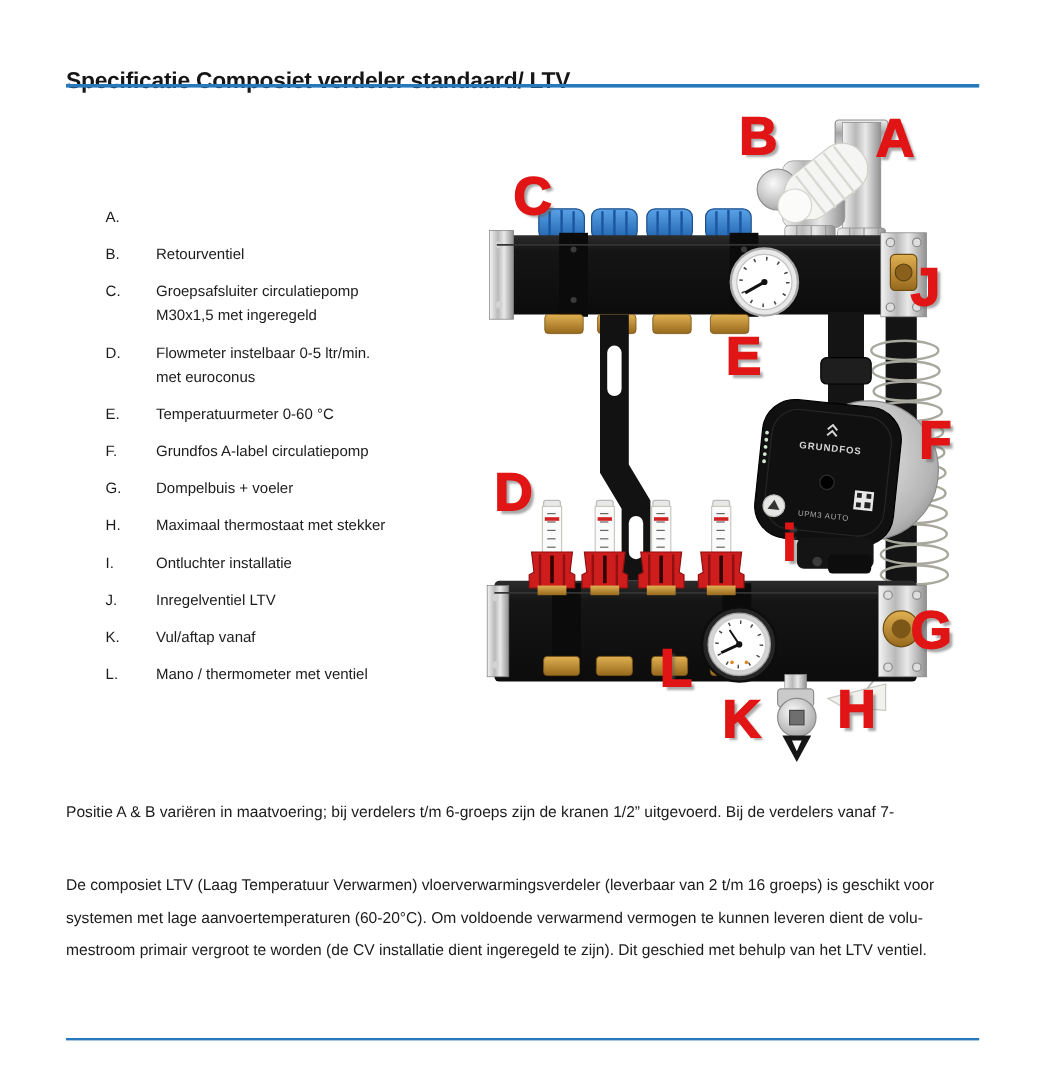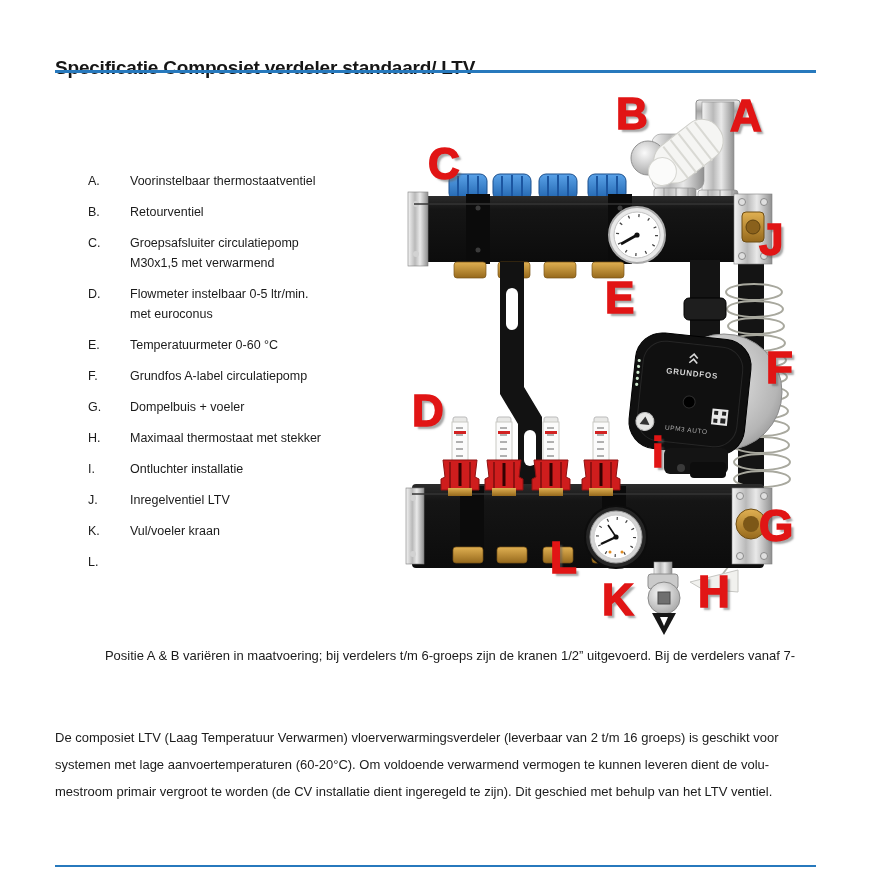--- a/index.html
+++ b/index.html
@@ -11,53 +11,52 @@
   .title-rule{position:absolute;left:55px;top:70px;width:761px;height:3px;background:#2779bd;}
   .footer-rule{position:absolute;left:55px;top:865px;width:761px;height:2px;background:#2779bd;}
 
   .parts-list{position:absolute;left:88px;top:171px;width:330px;}
   .part-item{display:flex;margin-bottom:11px;font-size:12.5px;line-height:20px;}
   .part-letter{width:42px;flex:0 0 42px;}
   .pline{display:block;white-space:nowrap;}
 
   .para{position:absolute;left:55px;width:790px;font-size:13px;}
   .para .pgline{display:block;line-height:27px;white-space:nowrap;}
-  #para1{top:642px;text-align:center;}
+  #para1{top:663px;}
   #para2{top:724px;}
 
   .photo{position:absolute;left:402px;top:92px;width:432px;height:566px;}
   .photo svg{position:absolute;left:0;top:0;}
   .plabel{position:absolute;font-weight:900;font-size:44px;line-height:1;color:#e11515;
           -webkit-text-stroke:1.5px #e11515;
           text-shadow:3px 3px 2px rgba(95,95,95,.55);z-index:5;}
 </style>
 </head>
 <body>
 
 <h1 class="page-title">Specificatie Composiet verdeler standaard/ LTV</h1>
 <div class="title-rule"></div>
 
 <div class="parts-list">
   <div class="part-item">
     <span class="part-letter">A.</span>
     <span class="part-text">
-      <span class="pline">Voorinstelbaar thermostaatventiel</span>
     </span>
   </div>
   <div class="part-item">
     <span class="part-letter">B.</span>
     <span class="part-text">
       <span class="pline">Retourventiel</span>
     </span>
   </div>
   <div class="part-item">
     <span class="part-letter">C.</span>
     <span class="part-text">
       <span class="pline">Groepsafsluiter circulatiepomp</span>
-      <span class="pline">M30x1,5 met verwarmend</span>
+      <span class="pline">M30x1,5 met ingeregeld</span>
     </span>
   </div>
   <div class="part-item">
     <span class="part-letter">D.</span>
     <span class="part-text">
       <span class="pline">Flowmeter instelbaar 0-5 ltr/min.</span>
       <span class="pline">met euroconus</span>
     </span>
   </div>
   <div class="part-item">
@@ -92,25 +91,28 @@
   </div>
   <div class="part-item">
     <span class="part-letter">J.</span>
     <span class="part-text">
       <span class="pline">Inregelventiel  LTV</span>
     </span>
   </div>
   <div class="part-item">
     <span class="part-letter">K.</span>
     <span class="part-text">
-      <span class="pline">Vul/voeler kraan</span>
+      <span class="pline">Vul/aftap vanaf</span>
     </span>
   </div>
   <div class="part-item">
     <span class="part-letter">L.</span>
+    <span class="part-text">
+      <span class="pline">Mano / thermometer met ventiel</span>
+    </span>
   </div>
 </div>
 
 <div class="photo">
   <svg width="432" height="566" viewBox="0 0 432 566">
     <defs>
       <linearGradient id="gChromeV" x1="0" y1="0" x2="1" y2="0">
         <stop offset="0" stop-color="#f4f4f4"></stop>
           <stop offset="0.35" stop-color="#b9b9b9"></stop>
         <stop offset="0.6" stop-color="#e9e9e9"></stop>

